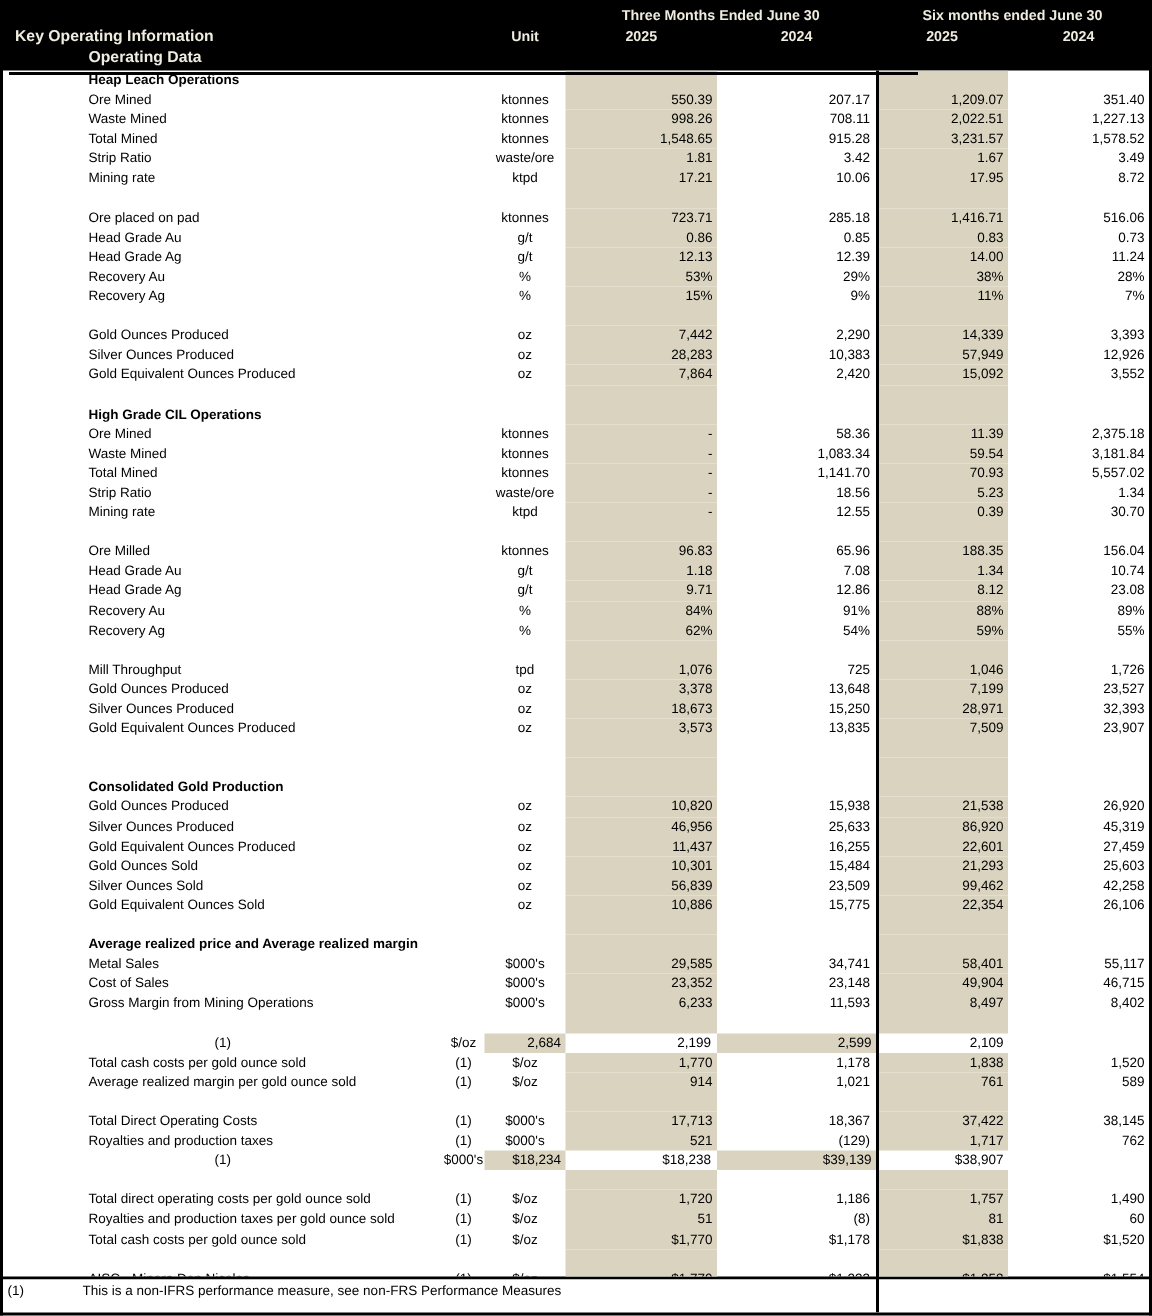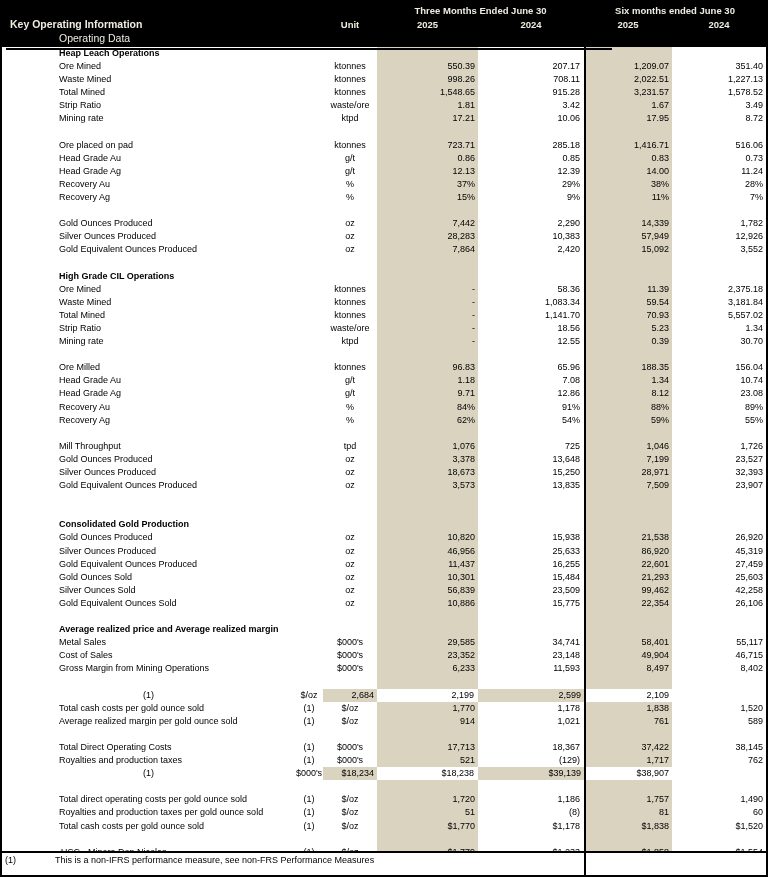--- a/index.html
+++ b/index.html
@@ -29,21 +29,21 @@
     height:47px;
     background:var(--hdr-bg);
     color:var(--hdr-fg);
     display:flex;flex-direction:column;justify-content:space-between;
     padding:4px 0 2px 0;
   }
   .hrow{height:13px;line-height:13px;}
   .hcell{white-space:nowrap;overflow:visible;}
   .hcenter{text-align:center;font-size:9.5px;font-weight:bold;}
   .htitle{font-size:10.5px;font-weight:bold;padding-left:8px;}
-  .hsub{font-size:10.5px;font-weight:normal;padding-left:57px;}
+  .hsub{font-size:10.5px;font-weight:bold;padding-left:57px;}
   .header-underline{
     position:absolute;top:48px;left:4px;width:606px;height:2px;
     background:var(--ink);z-index:6;
   }
   
   .tbody{height:804px;overflow:hidden;}
   .row{height:13.1px;line-height:13.2px;font-size:9px;}
   .cell{white-space:nowrap;overflow:hidden;}
   .label{padding-left:57px;}
   .section .label{font-weight:bold;}
@@ -183,21 +183,21 @@
         <div class="cell unit">g/t</div>
         <div class="cell val c1">12.13</div>
         <div class="cell val c2">12.39</div>
         <div class="cell val c3">14.00</div>
         <div class="cell val c4">11.24</div>
       </div>
       <div class="row grid">
         <div class="cell label">Recovery Au</div>
         <div class="cell fn"></div>
         <div class="cell unit">%</div>
-        <div class="cell val c1">37%</div>
+        <div class="cell val c1">53%</div>
         <div class="cell val c2">29%</div>
         <div class="cell val c3">38%</div>
         <div class="cell val c4">28%</div>
       </div>
       <div class="row grid">
         <div class="cell label">Recovery Ag</div>
         <div class="cell fn"></div>
         <div class="cell unit">%</div>
         <div class="cell val c1">15%</div>
         <div class="cell val c2">9%</div>
@@ -213,21 +213,21 @@
         <div class="cell val c3"></div>
         <div class="cell val c4"></div>
       </div>
       <div class="row grid">
         <div class="cell label">Gold Ounces Produced</div>
         <div class="cell fn"></div>
         <div class="cell unit">oz</div>
         <div class="cell val c1">7,442</div>
         <div class="cell val c2">2,290</div>
         <div class="cell val c3">14,339</div>
-        <div class="cell val c4">1,782</div>
+        <div class="cell val c4">3,393</div>
       </div>
       <div class="row grid">
         <div class="cell label">Silver Ounces Produced</div>
         <div class="cell fn"></div>
         <div class="cell unit">oz</div>
         <div class="cell val c1">28,283</div>
         <div class="cell val c2">10,383</div>
         <div class="cell val c3">57,949</div>
         <div class="cell val c4">12,926</div>
       </div>

